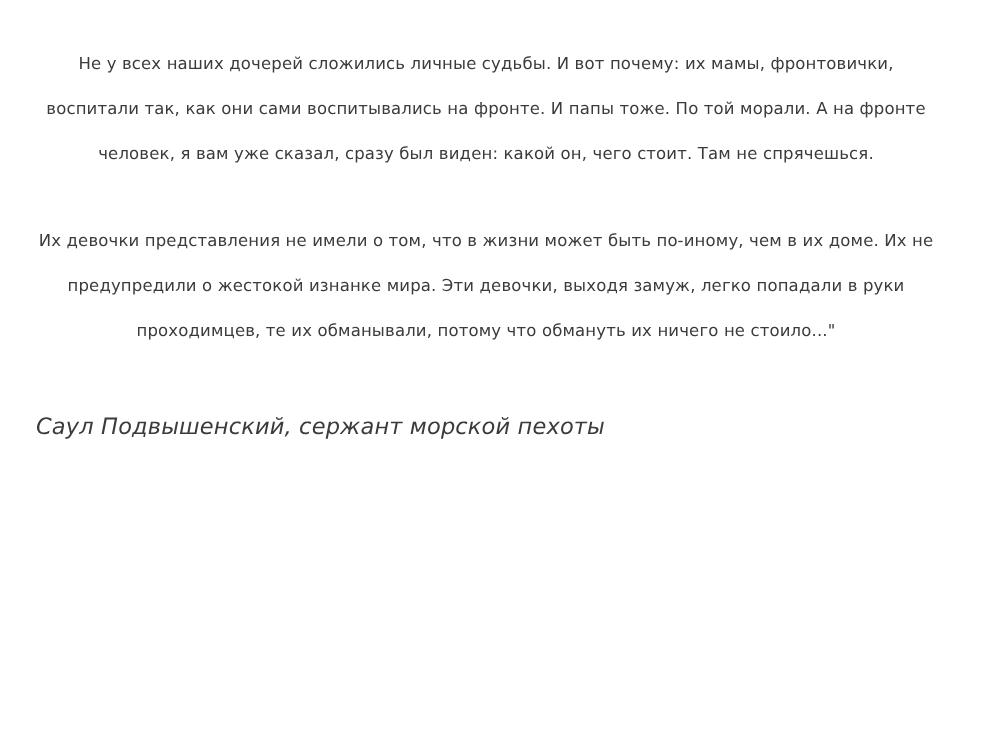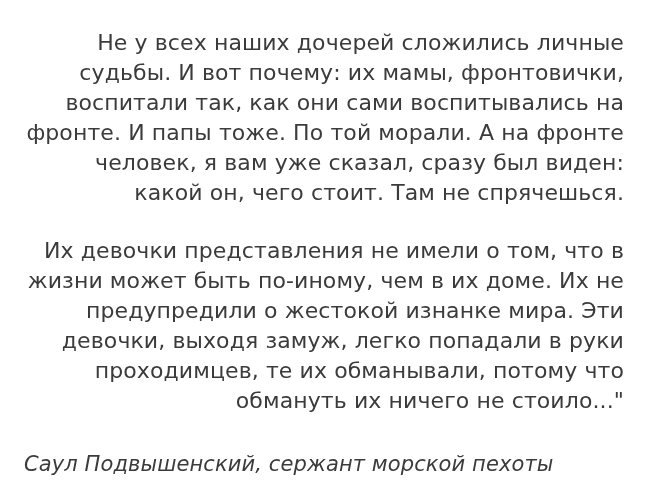--- a/index.html
+++ b/index.html
@@ -15,32 +15,32 @@
     overflow: hidden;
   }
   .page {
     box-sizing: border-box;
     width: 664px;
     height: 499px;
     padding: 28px 40px 0 24px;
     background: #ffffff;
   }
   .para {
-    font-size: 22px;
+    font-size: 11px;
     line-height: 30px;
     color: #3b3b3b;
     margin: 0 0 28px 0;
     letter-spacing: 0.1px;
-    text-align: right;
+    text-align: center;
   }
   .para:last-of-type {
     margin-bottom: 15px;
   }
   .signature {
-    font-size: 21px;
+    font-size: 15px;
     line-height: 28px;
     font-style: italic;
     color: #3b3b3b;
     margin-top: 34px;
     letter-spacing: 0.1px;
   }
 </style>
 </head>
 <body>
 

